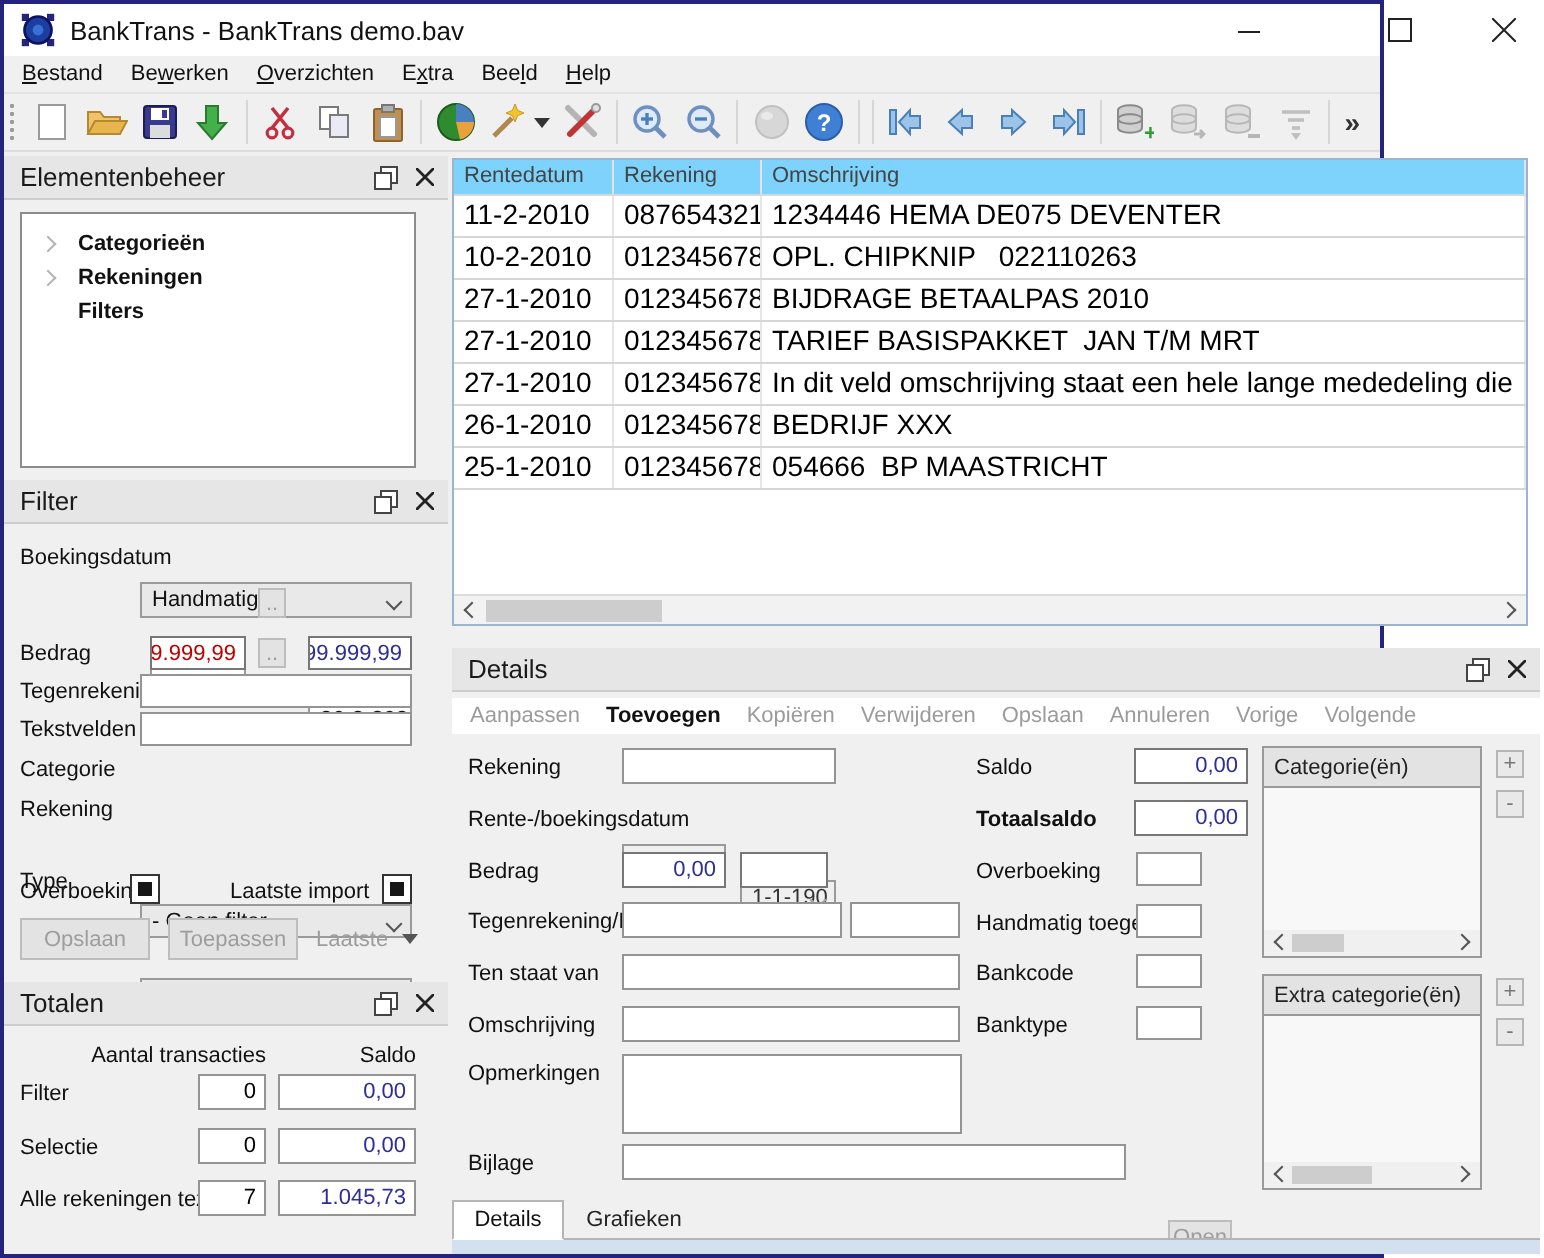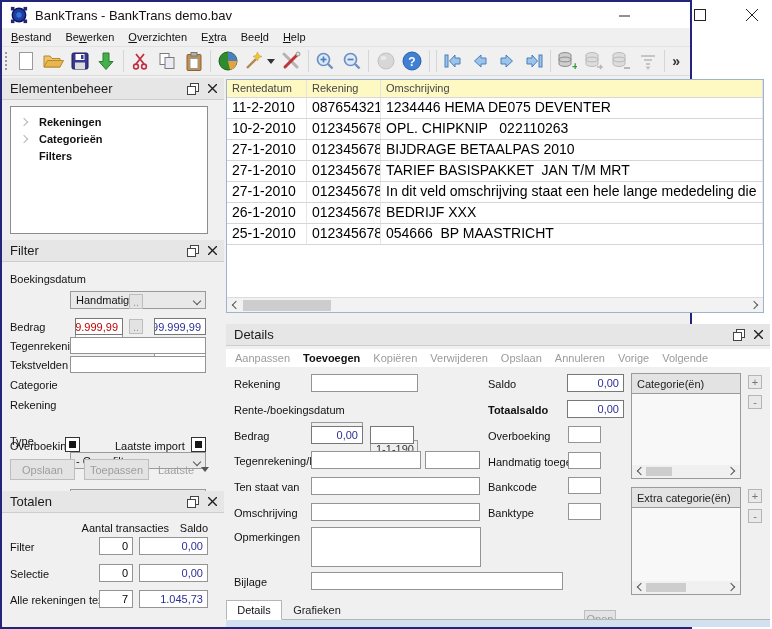--- a/index.html
+++ b/index.html
@@ -56,21 +56,21 @@
   
   .treebox { position:absolute; left:8px; right:16px; top:28px; bottom:4px; background:#fff; border:1px solid #8c8c8c; padding-top:6px; }
   .titem { display:flex; align-items:center; height:17px; padding-left:10px; font-size:11px; font-weight:bold; color:#111; }
   .tchev { width:6px; height:6px; border-right:1.7px solid #b5b5b5; border-bottom:1.7px solid #b5b5b5;
            transform:rotate(-45deg); margin-right:12px; }
   .tchev.none { border:none; }
 
   
   .table { position:absolute; left:224px; top:77px; width:538px; height:234px; background:#fff;
            border:1px solid #9db4cc; display:flex; flex-direction:column; }
-  .thead { display:grid; grid-template-columns:80px 74px 1fr; height:18px; background:#fef9c3; border-bottom:1px solid #d8d8d8; flex:0 0 18px;}
+  .thead { display:grid; grid-template-columns:80px 74px 1fr; height:18px; background:#7dd3fc; border-bottom:1px solid #d8d8d8; flex:0 0 18px;}
   .thead > div { font-size:11px; color:#444; padding:2px 0 0 5px; border-right:1px solid #e2e2e2; overflow:hidden; }
   .trow { display:grid; grid-template-columns:80px 74px 1fr; height:21px; flex:0 0 21px; border-bottom:1px solid #d6d6d6; }
   .trow > div { font-size:14px; color:#000; padding:1px 0 0 5px; border-right:1px solid #e6e6e6; overflow:hidden; white-space:pre; }
   .tfill { flex:1; }
   .hscroll { height:15px; flex:0 0 15px; background:#f2f2f2; border-top:1px solid #dcdcdc; position:relative; }
   .sarrow { position:absolute; top:0; width:15px; height:14px; display:flex; align-items:center; justify-content:center; }
   .sarrow .chev { border-color:#555; }
   .sarrow.left .chev  { transform:rotate(135deg); margin-left:3px; }
   .sarrow.right .chev { transform:rotate(-45deg); margin-right:3px; }
   .sthumb { position:absolute; top:2px; height:11px; background:#cdcdcd; }
@@ -314,25 +314,25 @@
       </span>
       <span class="hico">
         <svg width="9" height="9">
             <path d="M0 0 L9 9 M9 0 L0 9" stroke="#222" stroke-width="1.4"></path>
           </svg>
       </span>
     </div>
     <div class="treebox">
       <div class="titem">
         <span class="tchev"></span>
-        <span>Rekeningen</span>
+        <span>Categorieën</span>
       </div>
       <div class="titem">
         <span class="tchev"></span>
-        <span>Categorieën</span>
+        <span>Rekeningen</span>
       </div>
       <div class="titem">
         <span class="tchev none"></span>
         <span>Filters</span>
       </div>
     </div>
   </div>
 
   <div class="panel" style="left:0; top:238px; width:222px; height:250px;">
     <div class="phead">
@@ -408,21 +408,21 @@
             <rect x="3.5" y="0.5" width="8" height="8" fill="#fff" stroke="#444"></rect>
             <rect x="0.5" y="3.5" width="8" height="8" fill="#fff" stroke="#444"></rect>
           </svg>
       </span>
       <span class="hico">
         <svg width="9" height="9">
             <path d="M0 0 L9 9 M9 0 L0 9" stroke="#222" stroke-width="1.4"></path>
           </svg>
       </span>
     </div>
-    <span class="lbl" style="left:0; top:31px; width:131px; text-align:right;margin-left:36px;">Aantal transacties</span>
+    <span class="lbl" style="left:0; top:31px; width:131px; text-align:right;">Aantal transacties</span>
     <span class="lbl" style="left:0; top:31px; width:206px; text-align:right;">Saldo</span>
     <span class="lbl" style="left:8px; top:50px;">Filter</span>
     <div class="input num abs" style="left:97px; top:46px; width:34px; height:18px; color:#000;">0</div>
     <div class="input num abs" style="left:137px; top:46px; width:69px; height:18px;">0,00</div>
     <span class="lbl" style="left:8px; top:77px;">Selectie</span>
     <div class="input num abs" style="left:97px; top:73px; width:34px; height:18px; color:#000;">0</div>
     <div class="input num abs" style="left:137px; top:73px; width:69px; height:18px;">0,00</div>
     <span class="lbl" style="left:8px; top:103px;">Alle rekeningen tezamen</span>
     <div class="input num abs" style="left:97px; top:99px; width:34px; height:18px; color:#000;">7</div>
     <div class="input num abs" style="left:137px; top:99px; width:69px; height:18px;">1.045,73</div>

